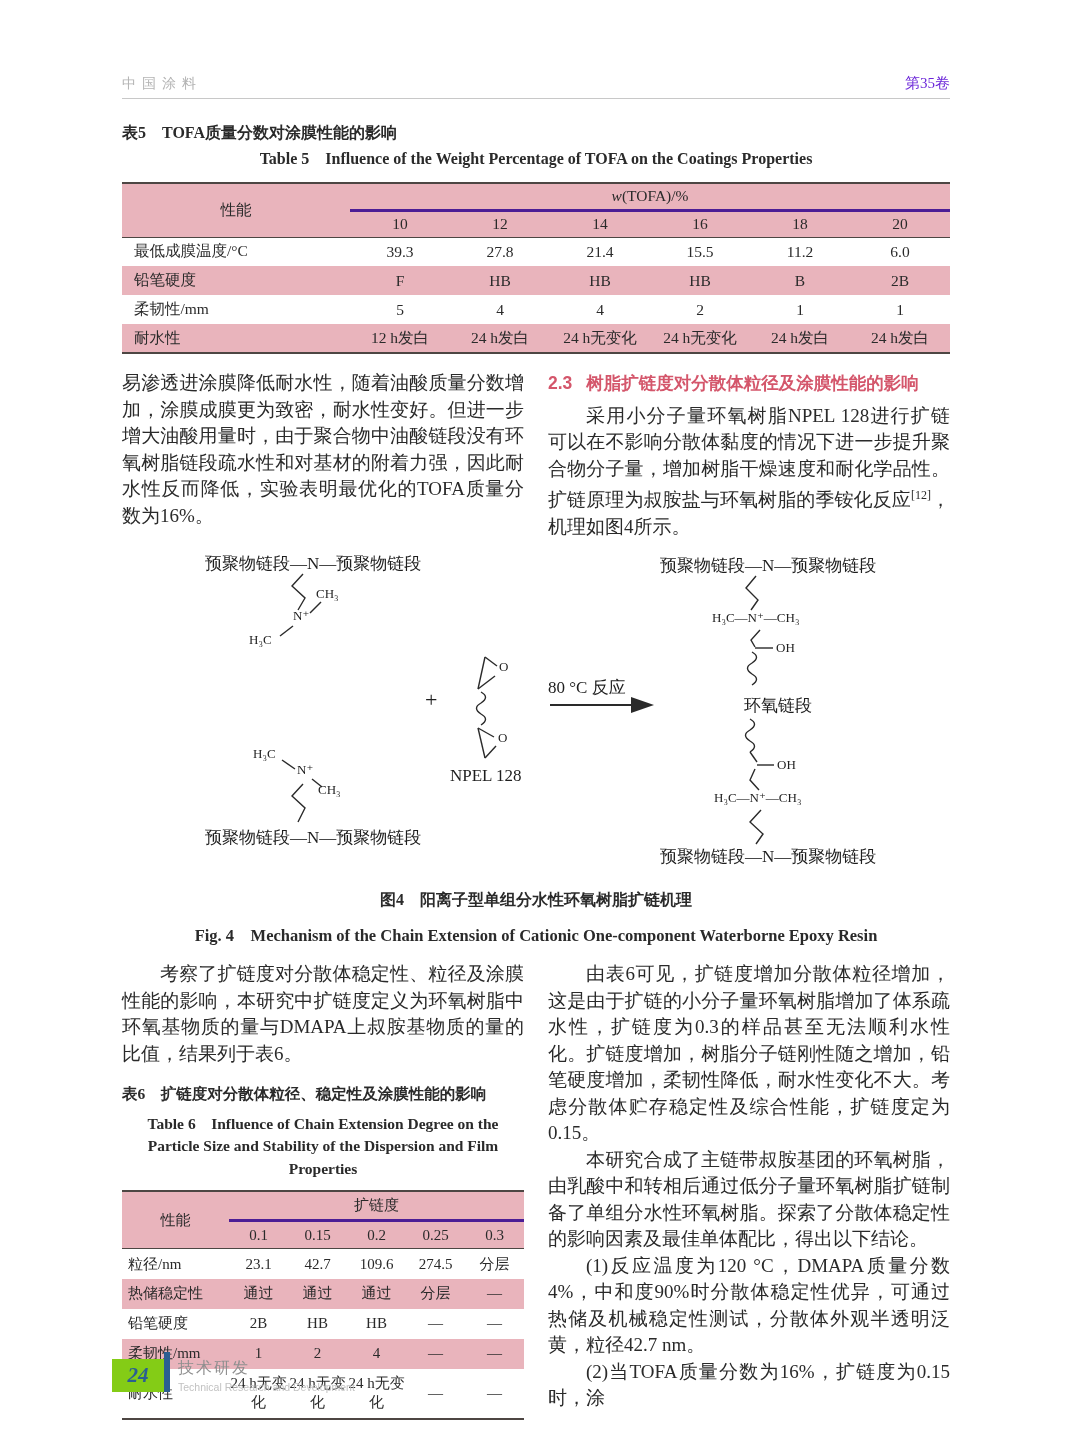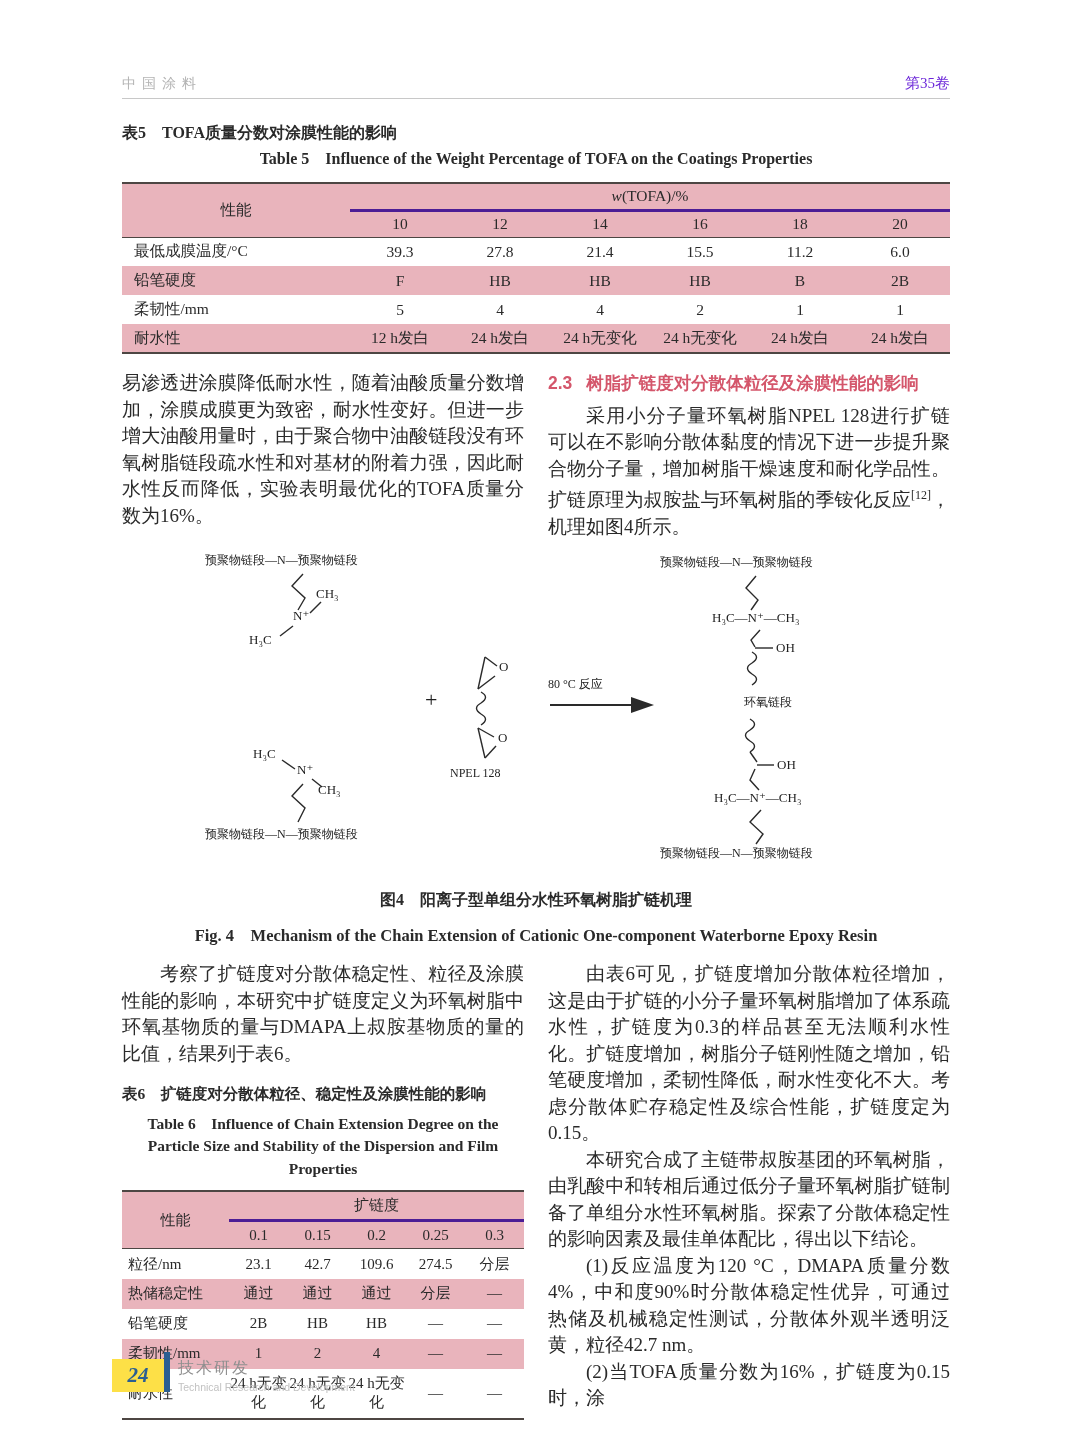--- a/index.html
+++ b/index.html
@@ -46,29 +46,29 @@
   .h23 .no { margin-right:14px; }
   sup.ref { font-size:12px; }
 
   .h3head { color:#d4566b; font-weight:bold; font-size:22px; font-family:"Liberation Sans","DejaVu Sans",sans-serif; margin:14px 0 10px 0; }
   .h3head .no { margin-right:22px; }
   .h3head .ttl { letter-spacing:10px; }
 
   
   .fig4 { position:relative; width:828px; height:338px; margin-top:4px; }
   .fig4 svg { position:absolute; left:0; top:0; }
-  .flbl { position:absolute; font-size:12px; color:#1e1e1e; white-space:nowrap; }
+  .flbl { position:absolute; font-size:17px; color:#1e1e1e; white-space:nowrap; }
   .fsm { font-size:13px; }
   .fplus { font-size:22px; }
   .fcap-zh { text-align:center; font-weight:bold; font-size:16px; margin-top:8px; }
   .fcap-en { text-align:center; font-weight:bold; font-size:16.5px; margin-top:14px; }
 
   
   .footer { position:absolute; left:112px; top:1352px; display:flex; align-items:flex-start; }
-  .pagenum-box { width:52px; height:33px; background:#fde047; display:flex; align-items:center; justify-content:center; margin-top:7px; }
+  .pagenum-box { width:52px; height:33px; background:#84cc16; display:flex; align-items:center; justify-content:center; margin-top:7px; }
   .pagenum { color:#2b5f92; font-size:21px; font-weight:bold; font-style:italic; }
   .blue-bar { width:6px; height:40px; background:#2b5f92; }
   .footer-text { margin-left:8px; margin-top:6px; }
   .f-zh { color:#8f8f8f; font-size:16px; letter-spacing:2px; font-family:"Liberation Sans","DejaVu Sans",sans-serif; }
   .f-en { color:#c2c2c2; font-size:10.5px; font-family:"Liberation Sans","DejaVu Sans",sans-serif; margin-top:2px; }
 </style>
 </head>
 <body>
 
 <div class="page">

